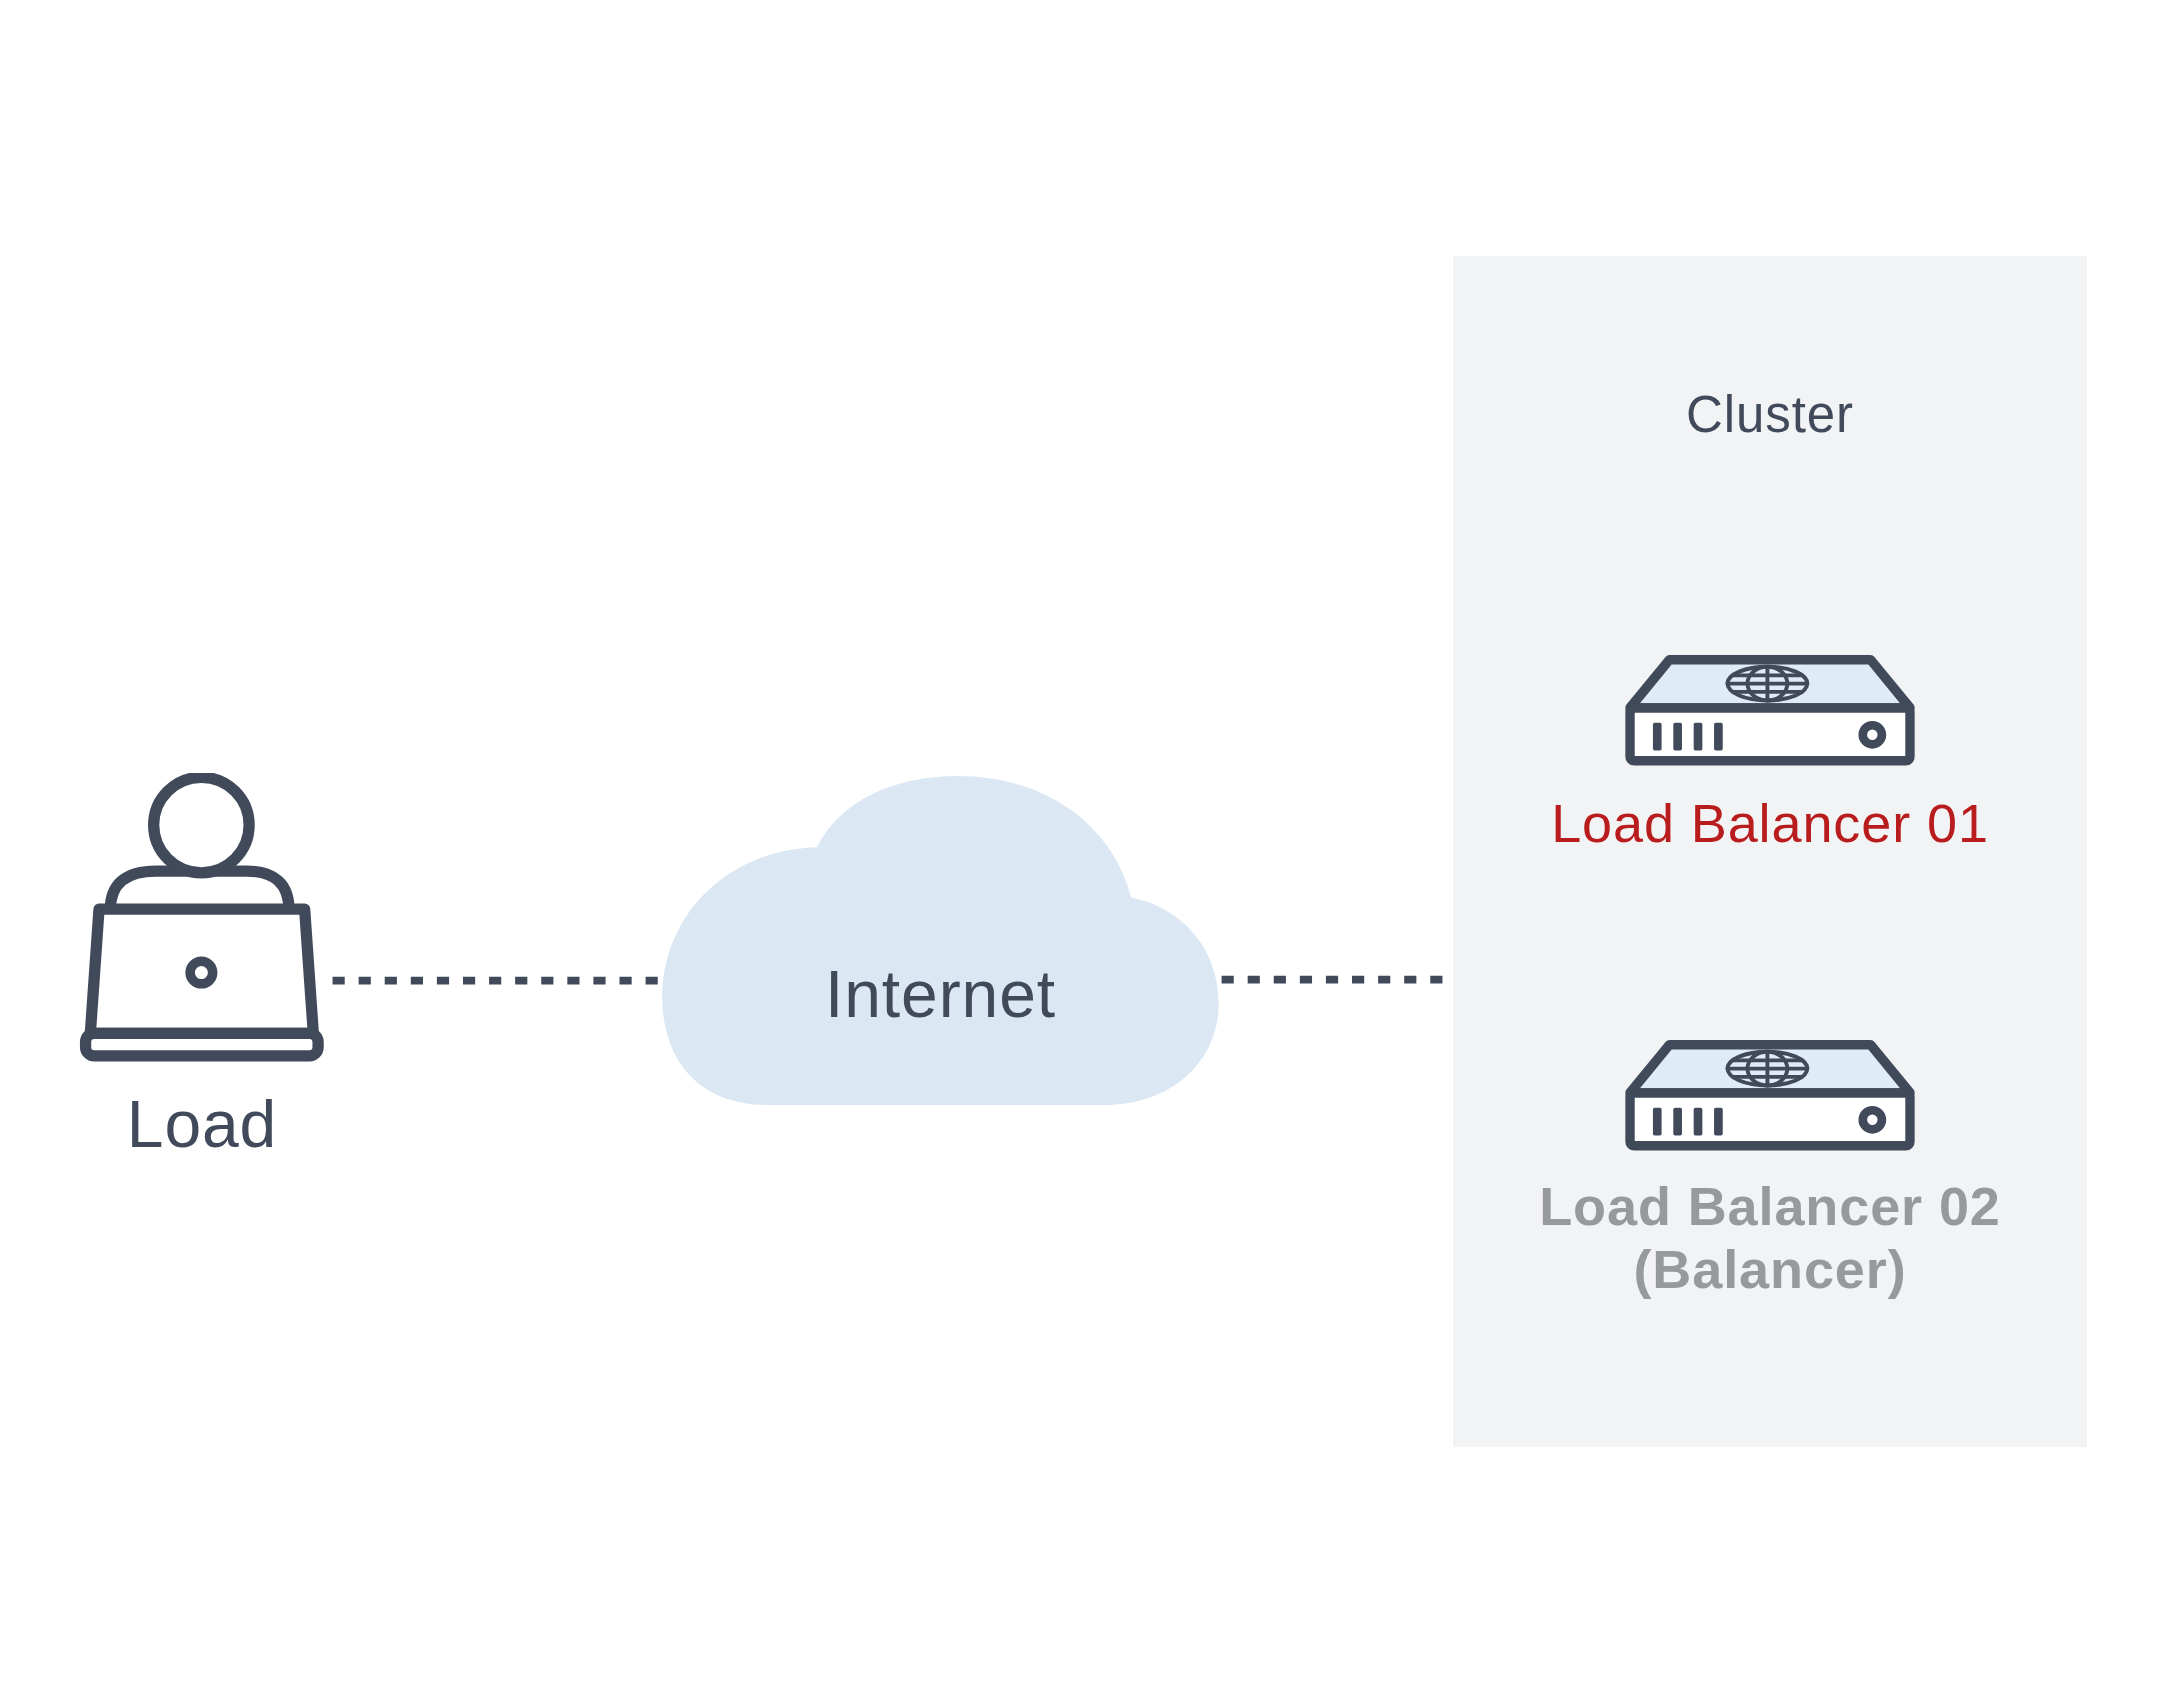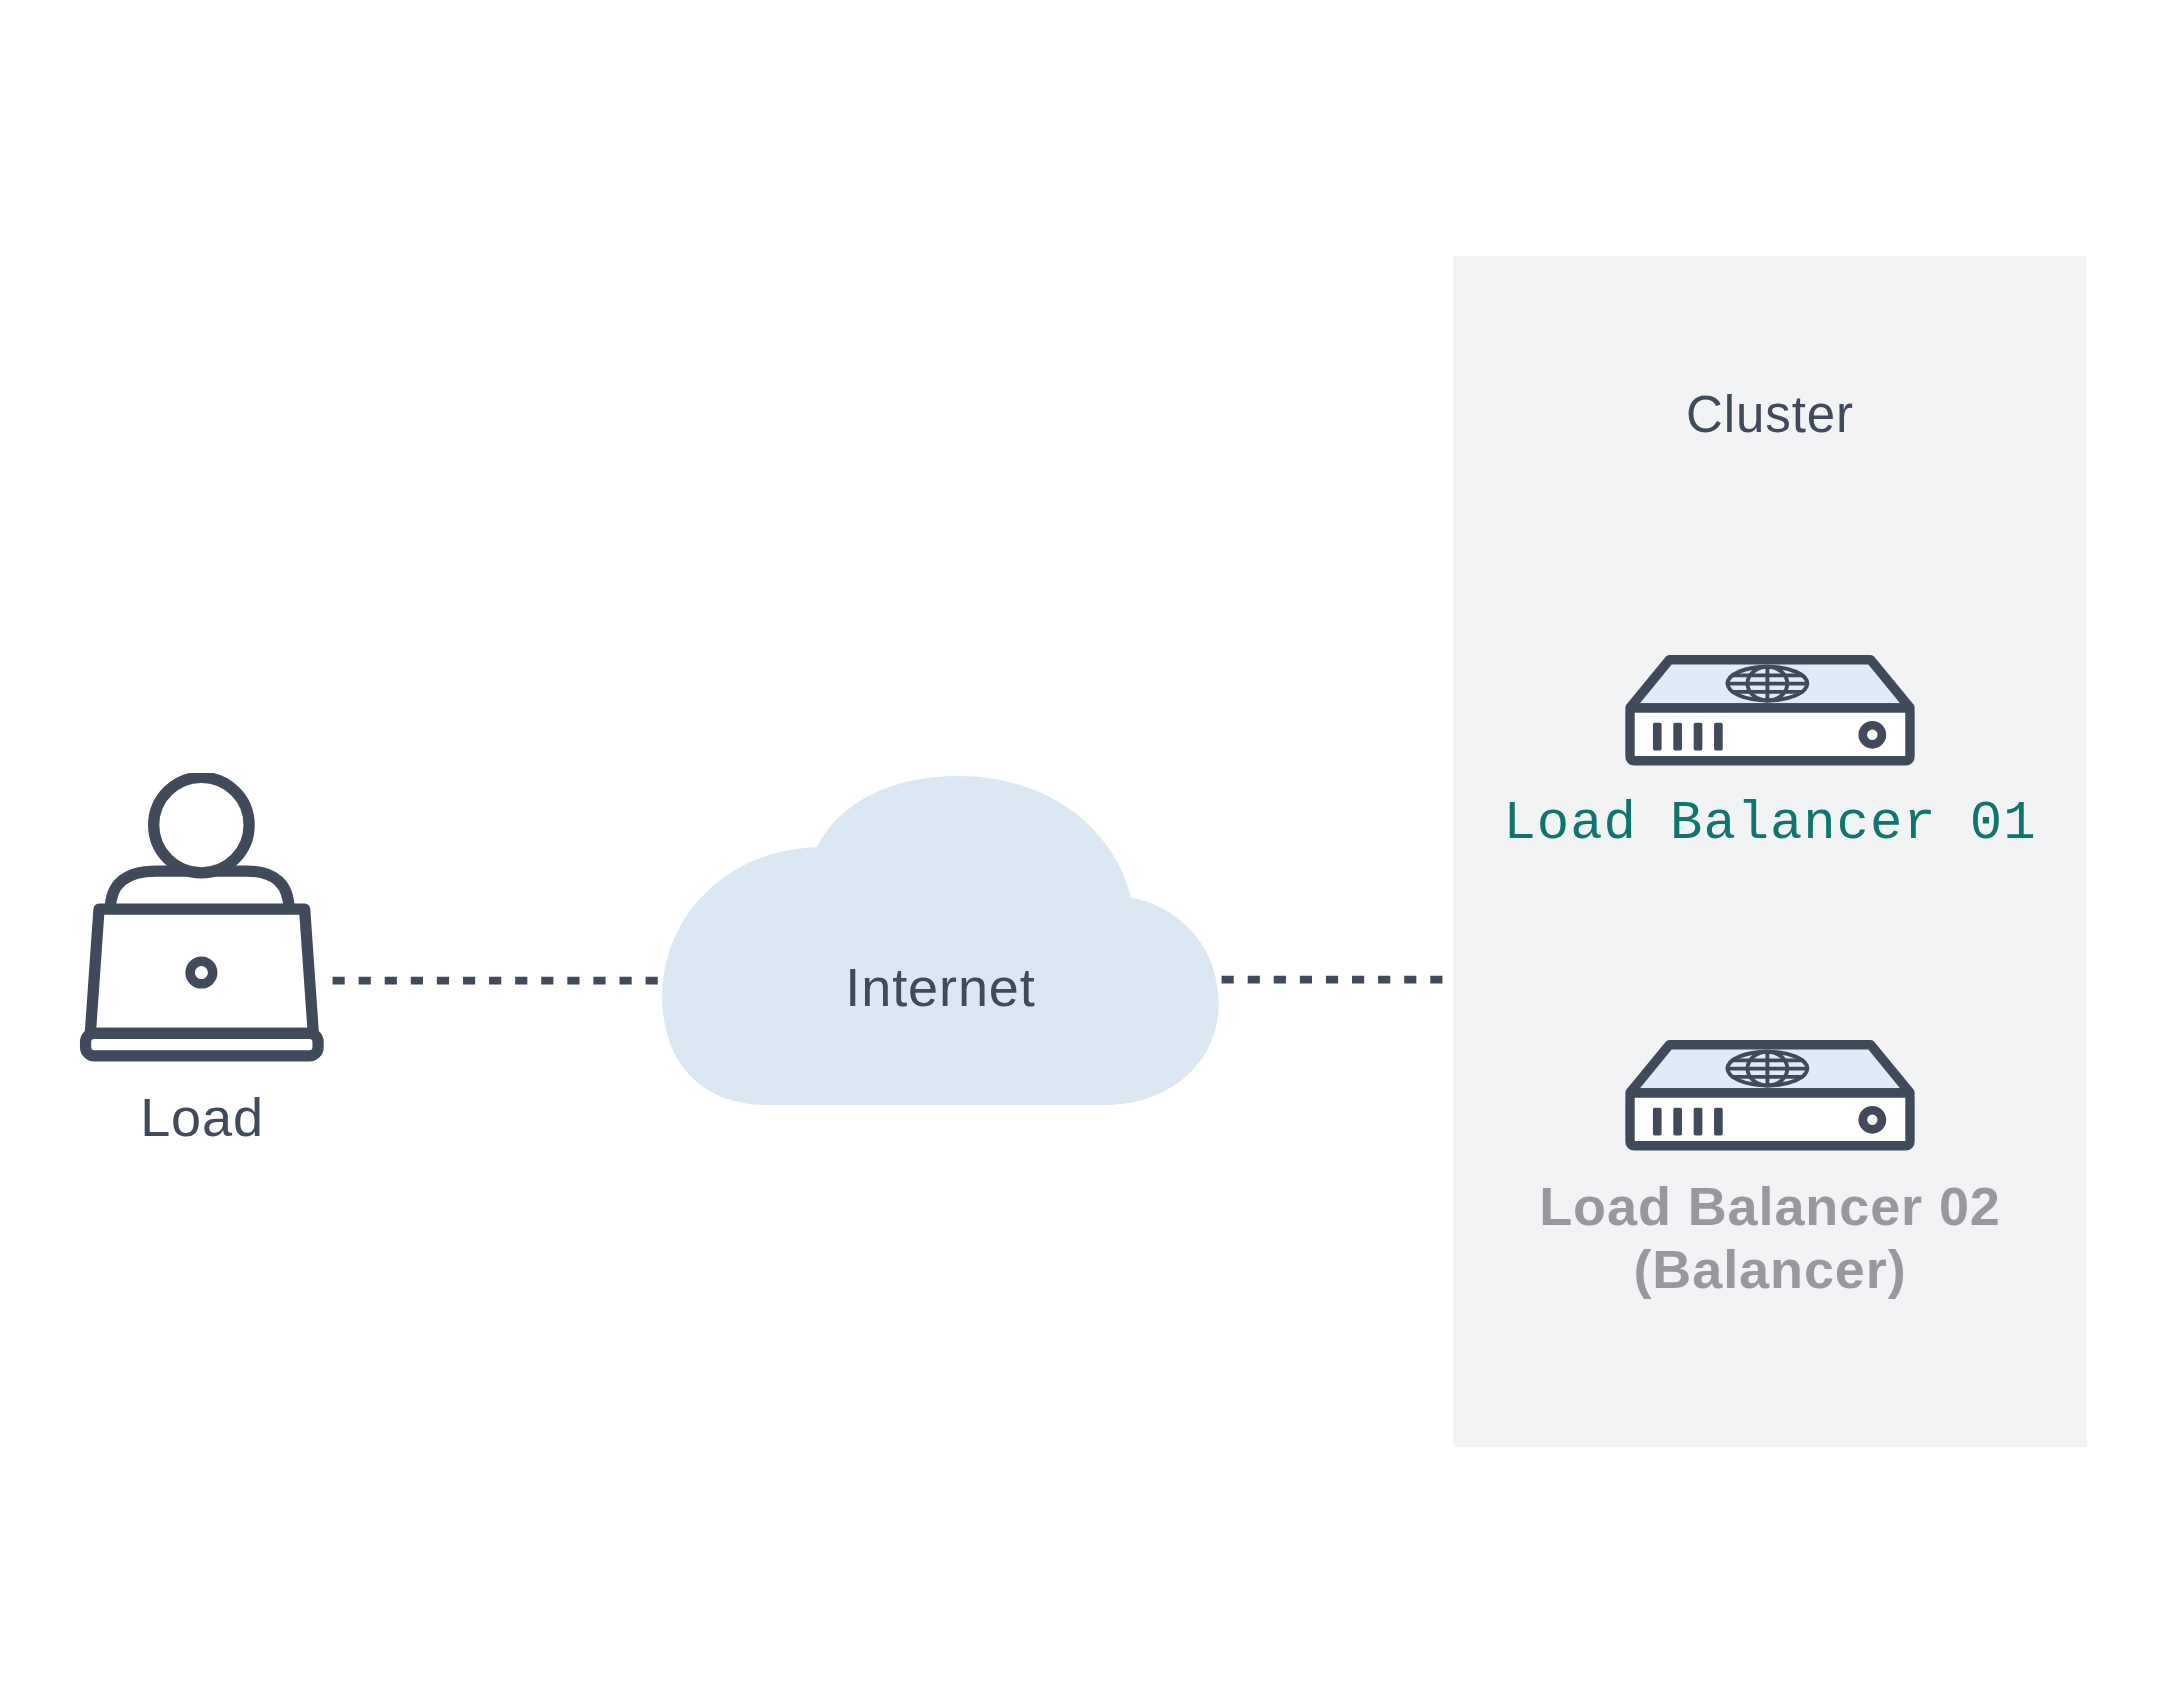--- a/index.html
+++ b/index.html
@@ -6,21 +6,21 @@
   .stage{
     position:relative;
     width:2173px;height:1703px;
     background:#ffffff;
     font-family:"Liberation Sans", sans-serif;
     overflow:hidden;
   }
   .abs{position:absolute;}
   .label{
     color:#414a5a;
-    font-size:54px;
+    font-size:66px;
     letter-spacing:0.9px;
     text-align:center;
     white-space:nowrap;
   }
   .user-label{left:50px;top:1086px;width:304px;}
   .internet-label{left:745px;top:956px;width:391px;}
   .cluster-panel{
     left:1453px;top:256px;width:634px;height:1191px;
     background:#f2f3f5;
   }
@@ -28,21 +28,21 @@
     position:absolute;left:0;top:129px;width:100%;
     color:#414a5a;font-size:51px;letter-spacing:0.9px;text-align:center;
   }
   .lb-svg{position:absolute;left:50%;transform:translateX(-50%);width:290px;height:111px;}
   .lb1-svg{top:399px;}
   .lb2-svg{top:784px;}
   .lb-label{
     position:absolute;left:0;width:100%;
     font-size:54px;letter-spacing:0.9px;line-height:63px;text-align:center;
   }
-  .lb-label.dark{color:#0f766e;top:536px;font-family:Liberation Mono, monospace;}
+  .lb-label.dark{color:#b91c1c;top:536px;}
   .lb-label.gray{color:#97999d;top:919px;font-weight:bold;}
   .connector{overflow:visible;}
   svg{display:block;}
 </style>
 </head>
 <body>
 
 <svg width="0" height="0" style="position:absolute">
   <defs>
     <symbol id="lb-device" viewBox="0 0 334 128">

